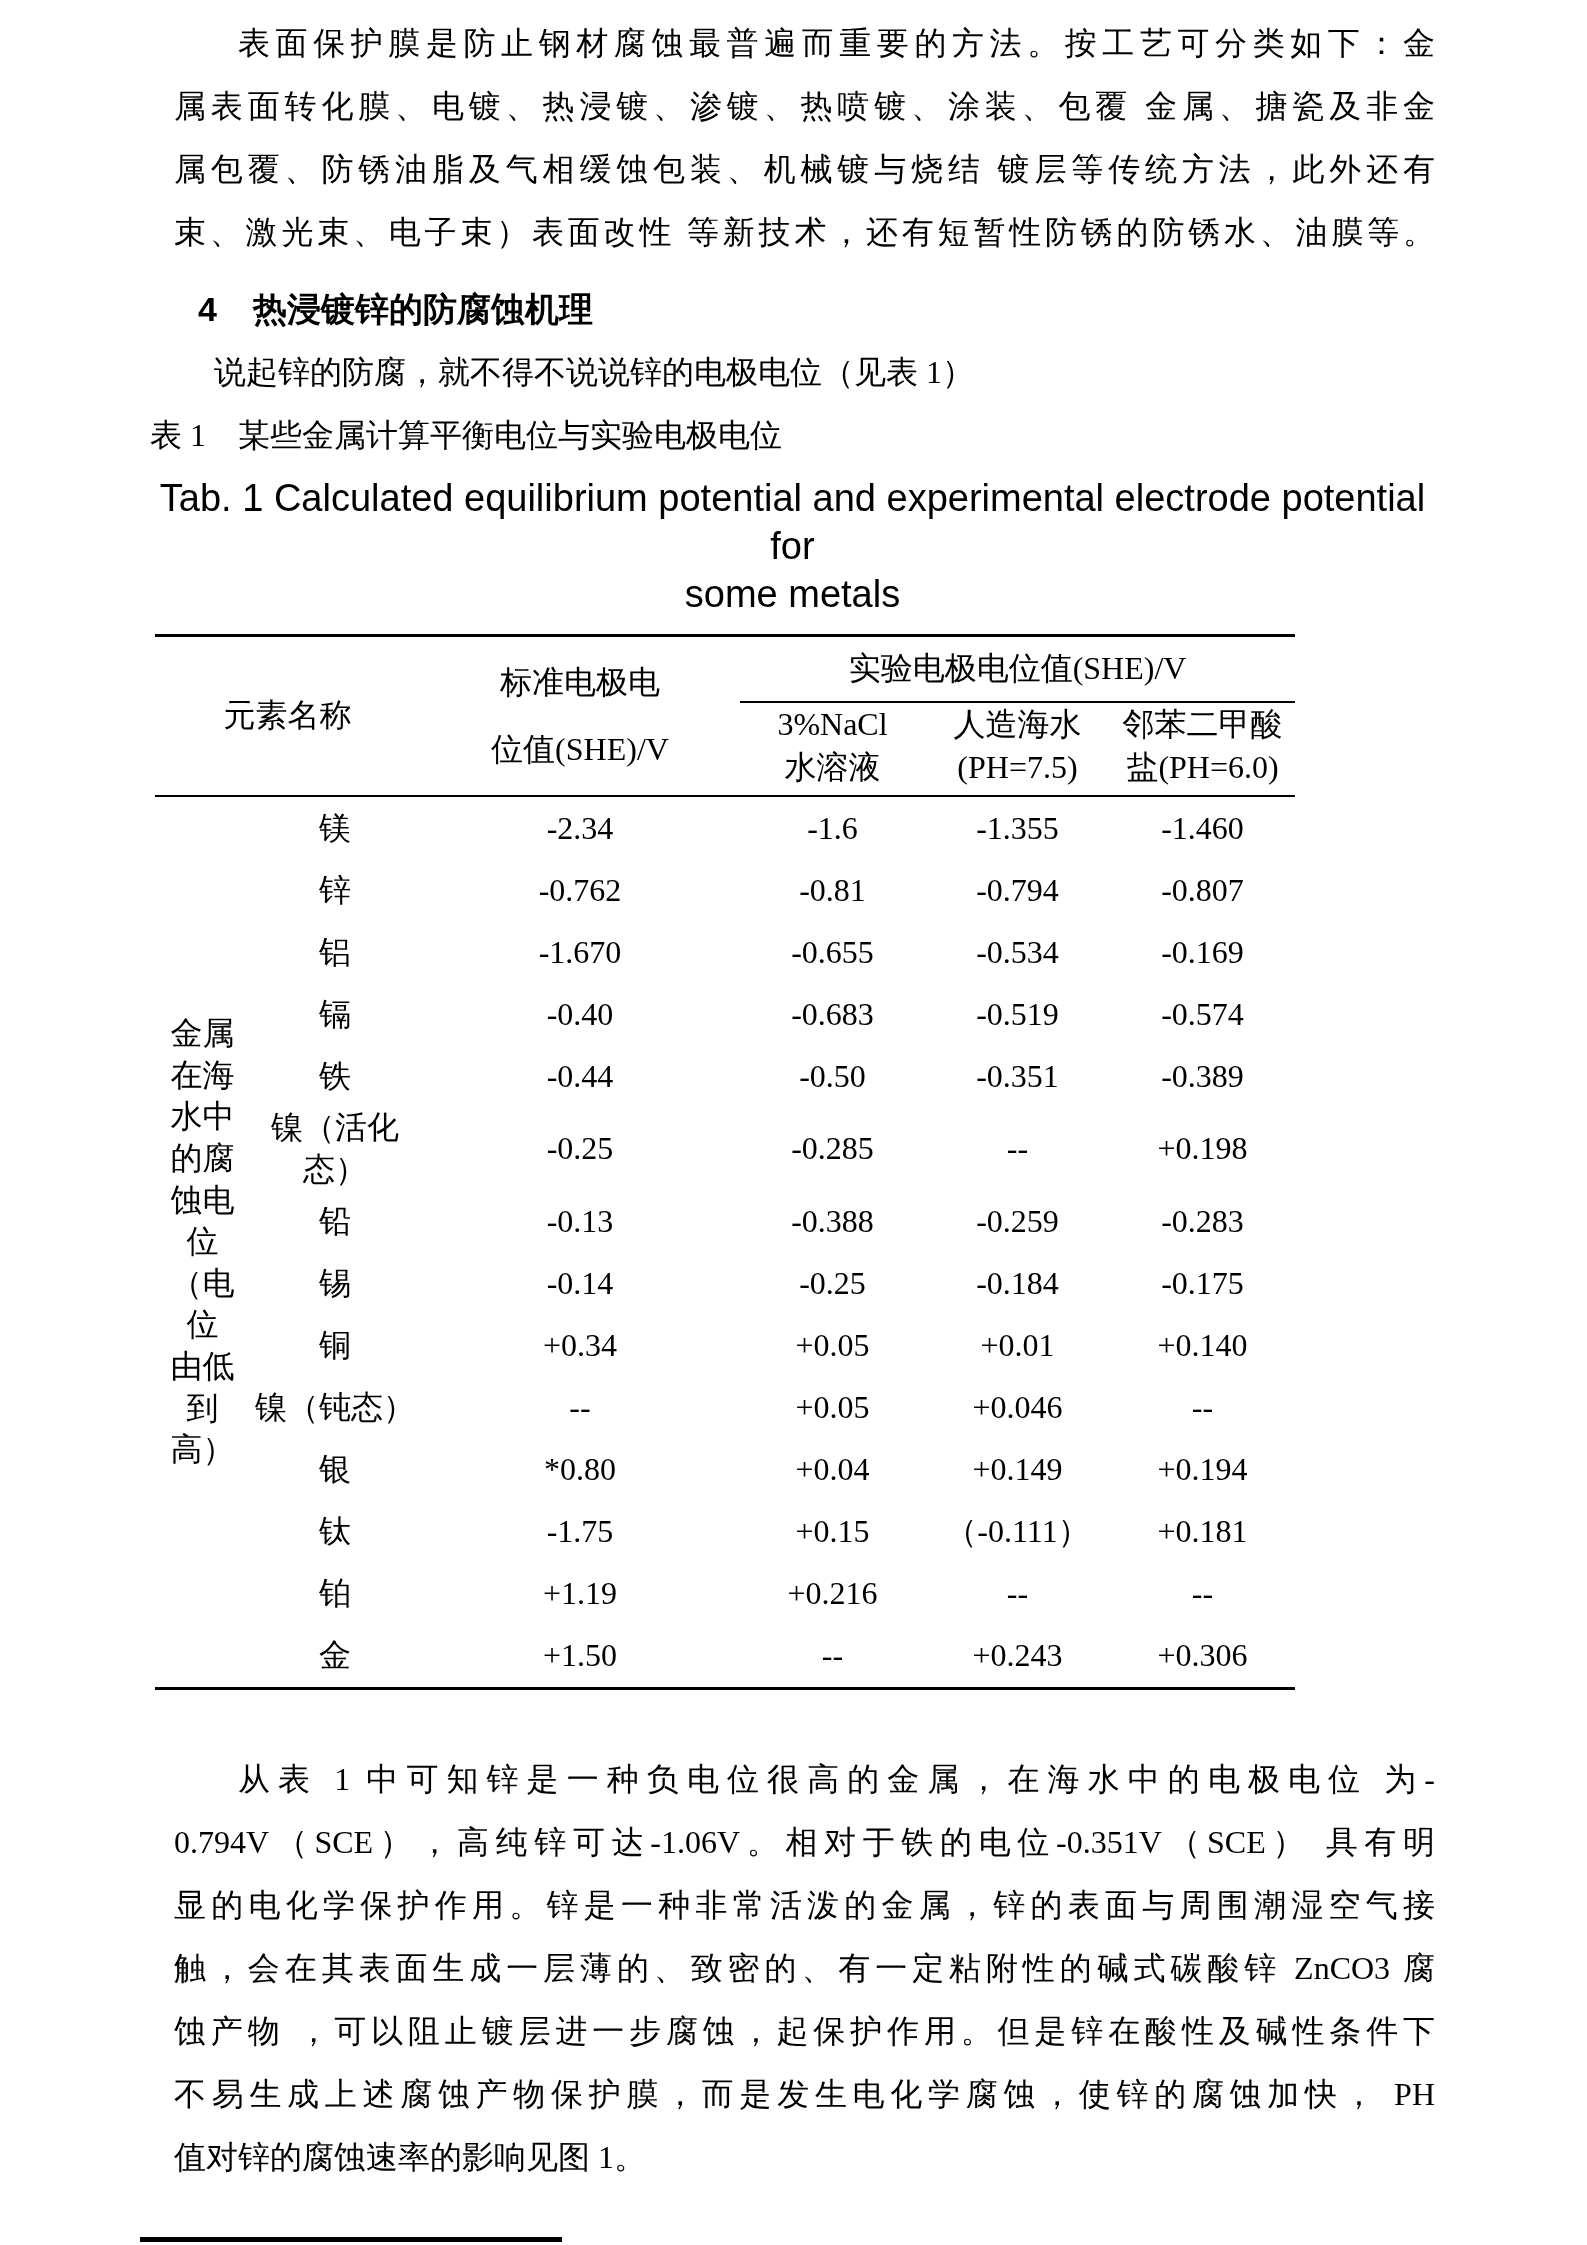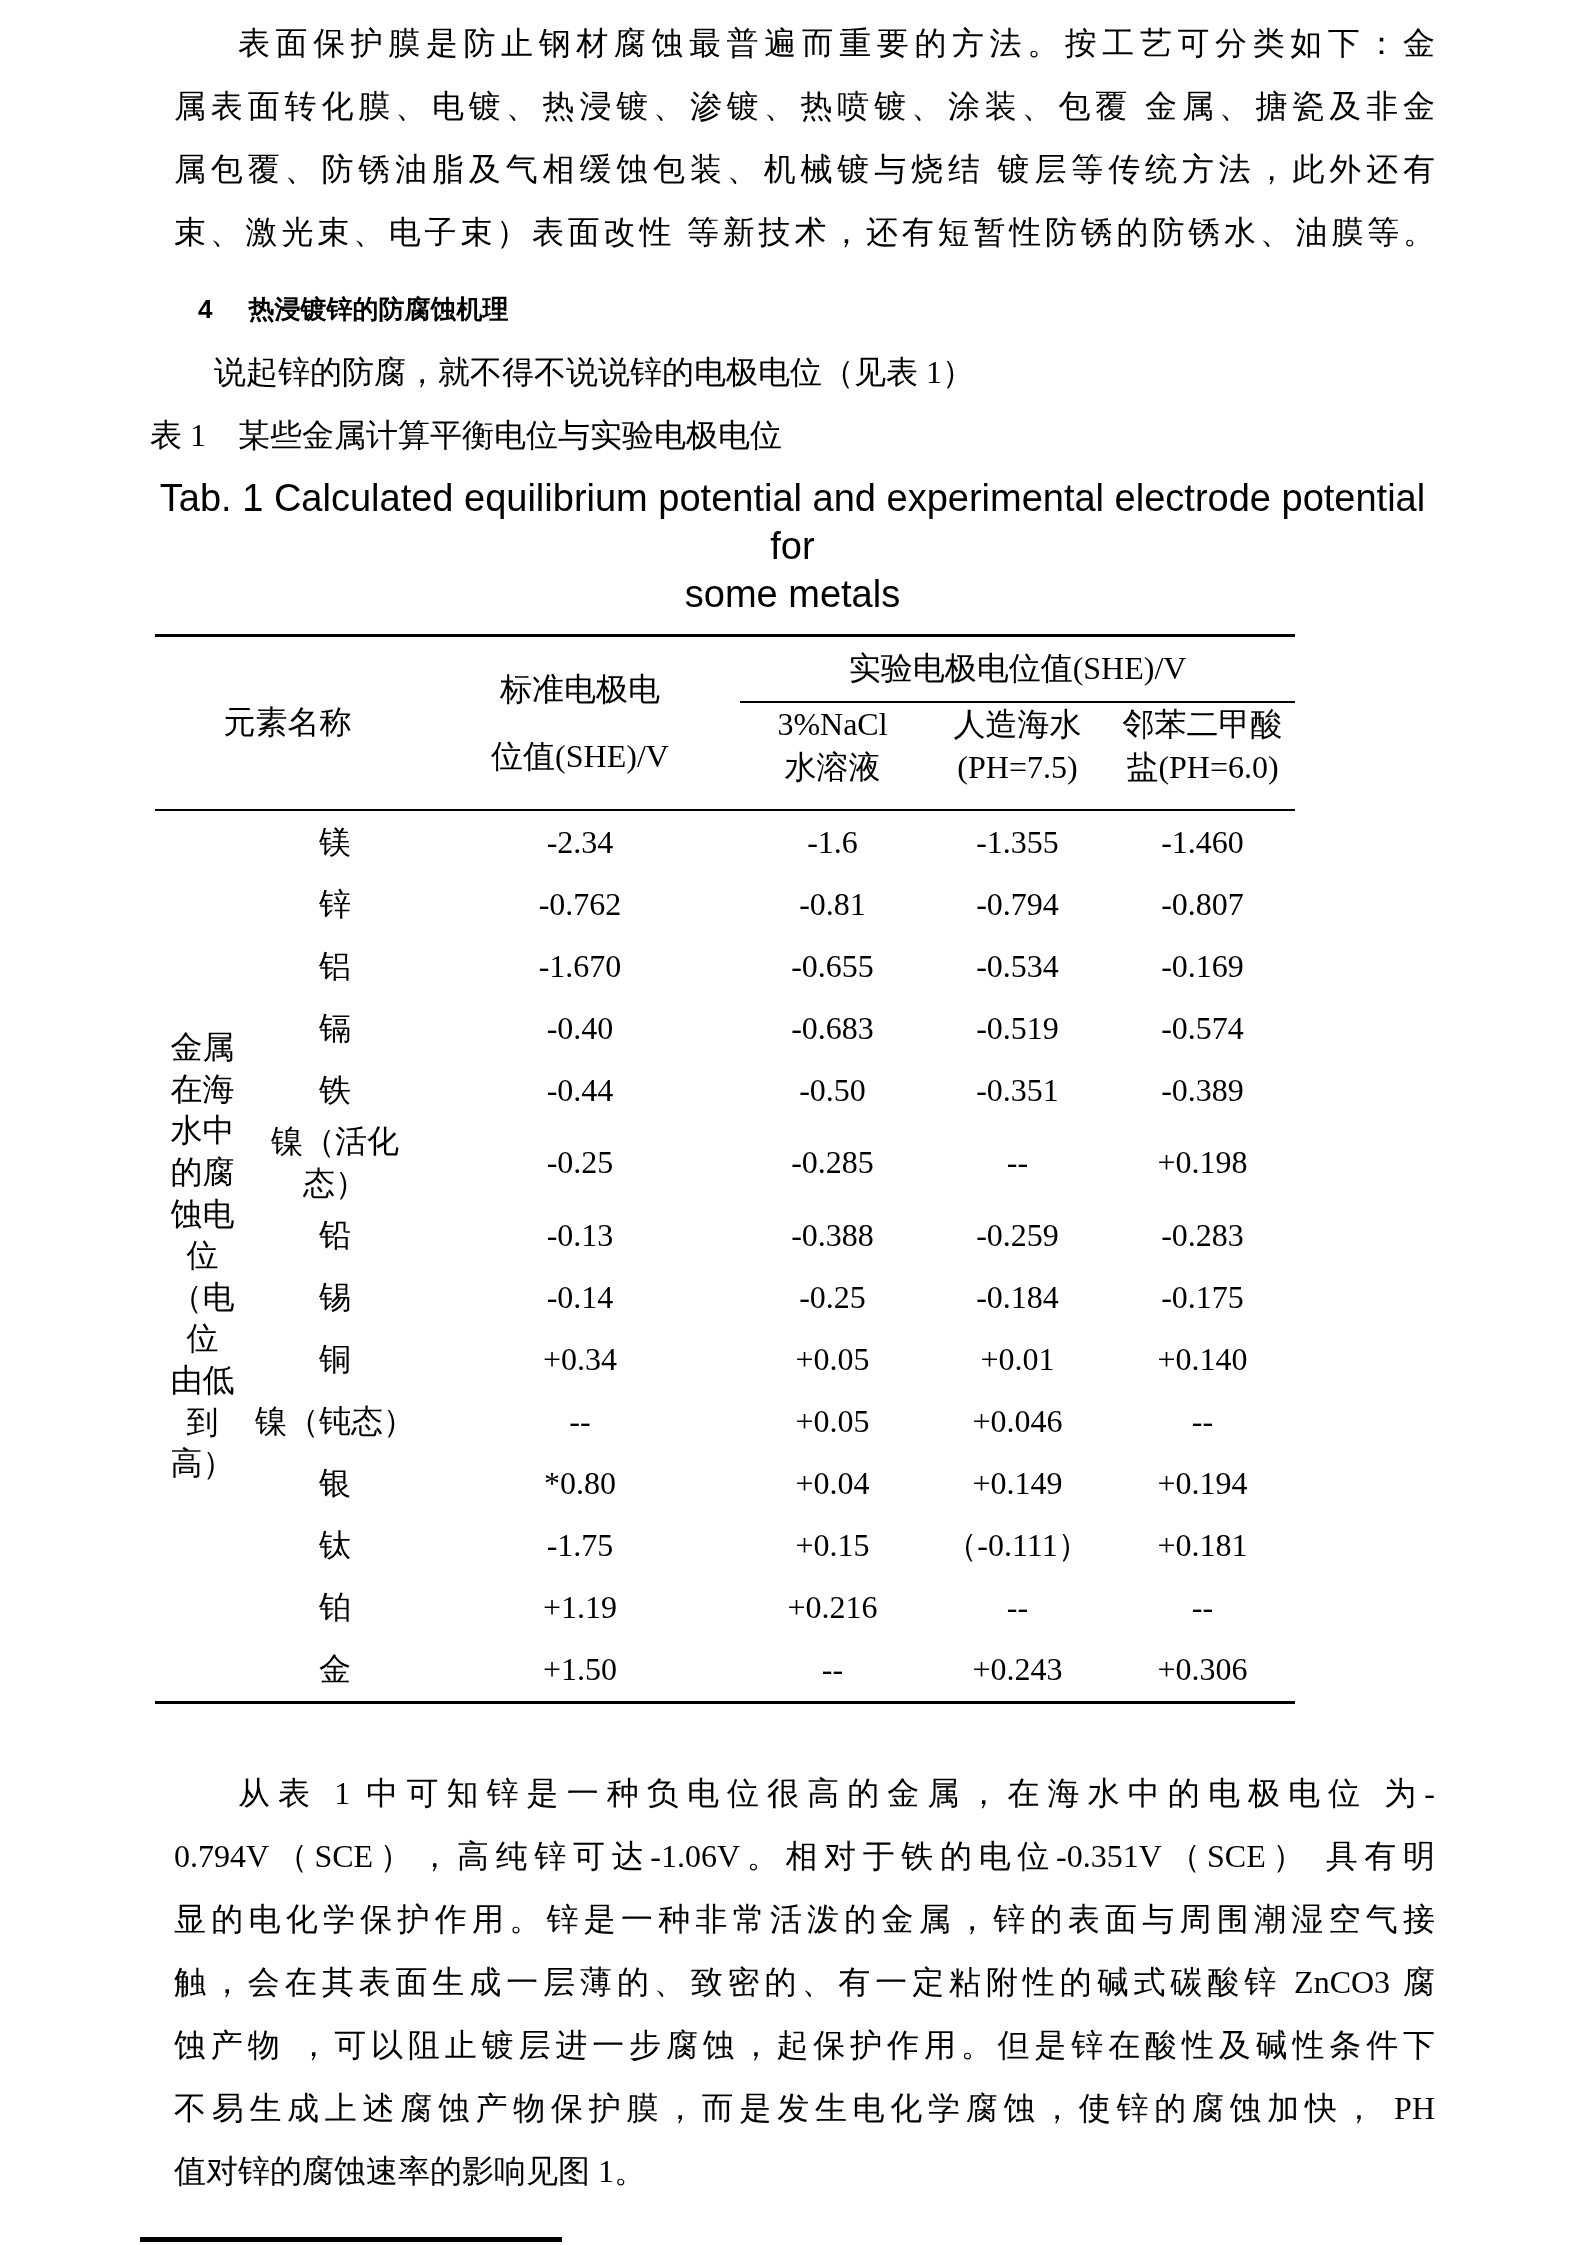--- a/index.html
+++ b/index.html
@@ -18,21 +18,21 @@
     font-size: 32px;
     line-height: 63px;
     text-align: justify;
     margin-left: 24px;
   }
   .para .line.jfull { text-align-last: justify; }
   .para .line.indent { text-indent: 64px; }
 
   .heading {
     margin: 14px 0 0 48px;
-    font-size: 26px;
+    font-size: 34px;
     font-weight: bold;
     line-height: 62px;
     font-family: "Liberation Sans", "DejaVu Sans", sans-serif;
   }
   .heading .num { display: inline-block; margin-right: 36px; }
 
   .intro {
     font-size: 32px;
     line-height: 64px;
     text-indent: 64px;
@@ -67,21 +67,21 @@
     vertical-align: middle;
   }
   .th-element { font-size: 32px; }
   .th-std { white-space: pre-line; line-height: 2.1; }
   .th-exp { height: 64px; border-bottom: 2px solid #000; }
   tr.h2 th {
     border-bottom: 2px solid #000;
     white-space: pre-line;
     line-height: 1.35;
     height: 84px;
-    padding-bottom: 20px;
+    padding-bottom: 6px;
   }
   thead th[rowspan="2"] { border-bottom: 2px solid #000; }
   .potential-table tbody td { height: 62px; line-height: 1.3; }
   .cell-element { white-space: pre-line; }
   .group-cell {
     white-space: pre-line;
     line-height: 72px;
     vertical-align: middle;
   }
 

